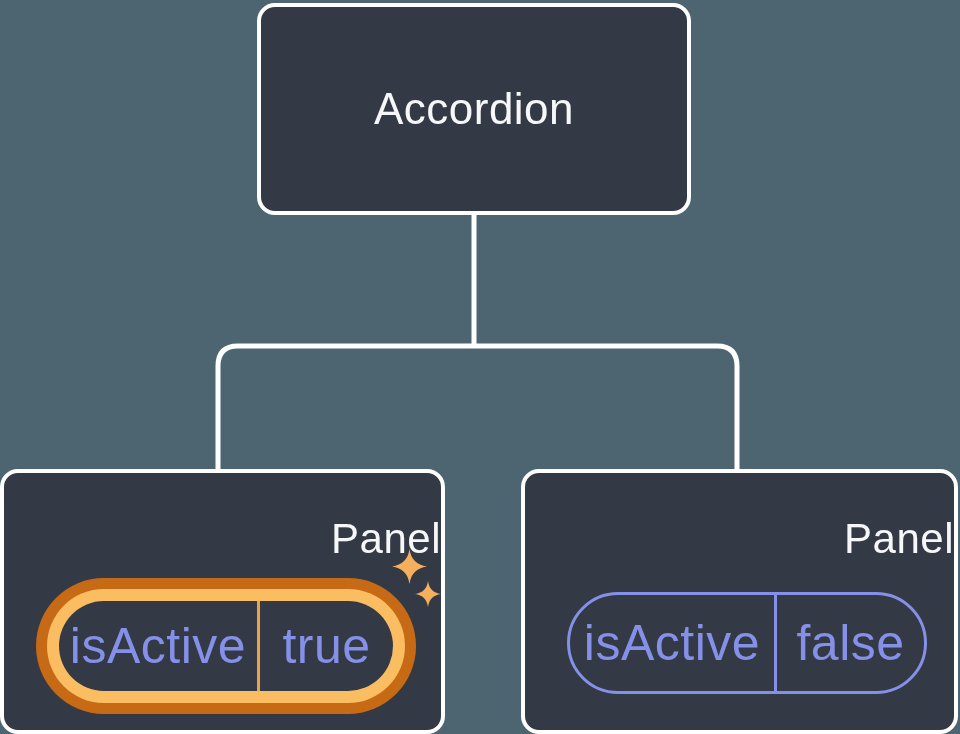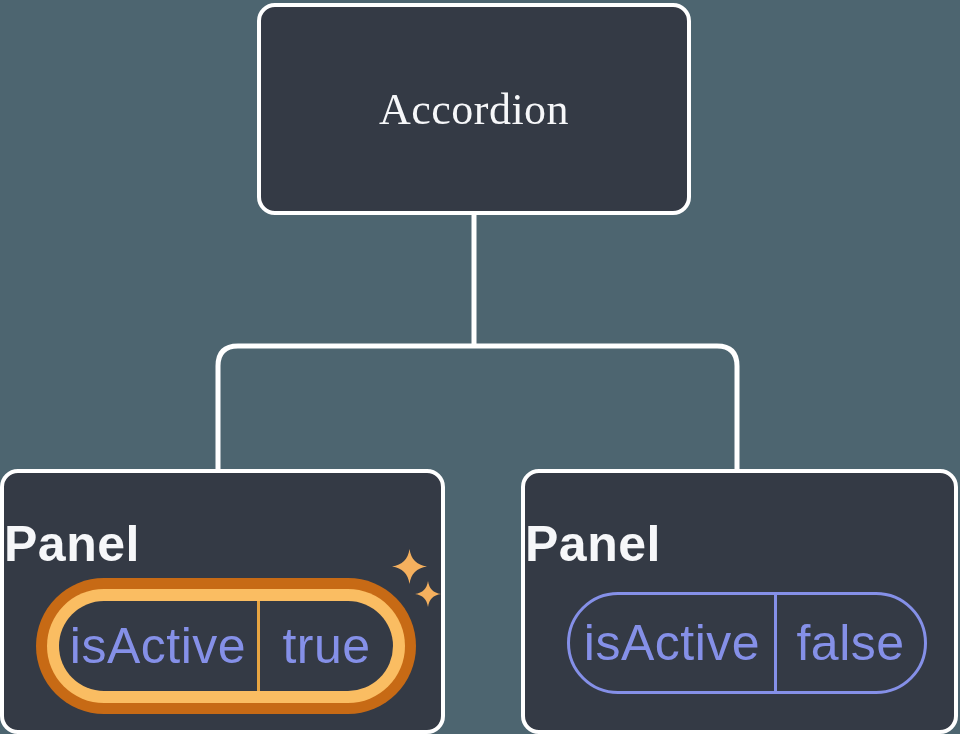--- a/index.html
+++ b/index.html
@@ -47,31 +47,30 @@
     width: 434px; height: 212px;
     display: flex;
     align-items: center;
     justify-content: center;
   }
   .root-title {
     color: var(--text-primary);
     font-size: 44px;
     font-weight: 500;
     letter-spacing: 0.5px;
-    font-family: Liberation Serif, serif;
   }
   .panel-left  { left: 0px;   top: 469px; width: 445px; height: 265px; }
   .panel-right { left: 521px; top: 469px; width: 437px; height: 265px; }
   .panel-title {
     position: absolute;
     top: 42px; left: 0; right: 0;
-    text-align: left;
+    text-align: right;
     color: var(--text-primary);
-    font-size: 50px;
-    font-weight: 700;
+    font-size: 42px;
+    font-weight: 400;
     letter-spacing: 0.5px;
   }
   .pill {
     position: absolute;
     background: var(--card-fill);
   }
   .pill-active {
     left: 55px; top: 128px;
     width: 334px; height: 90px;
     border-radius: 60px;

